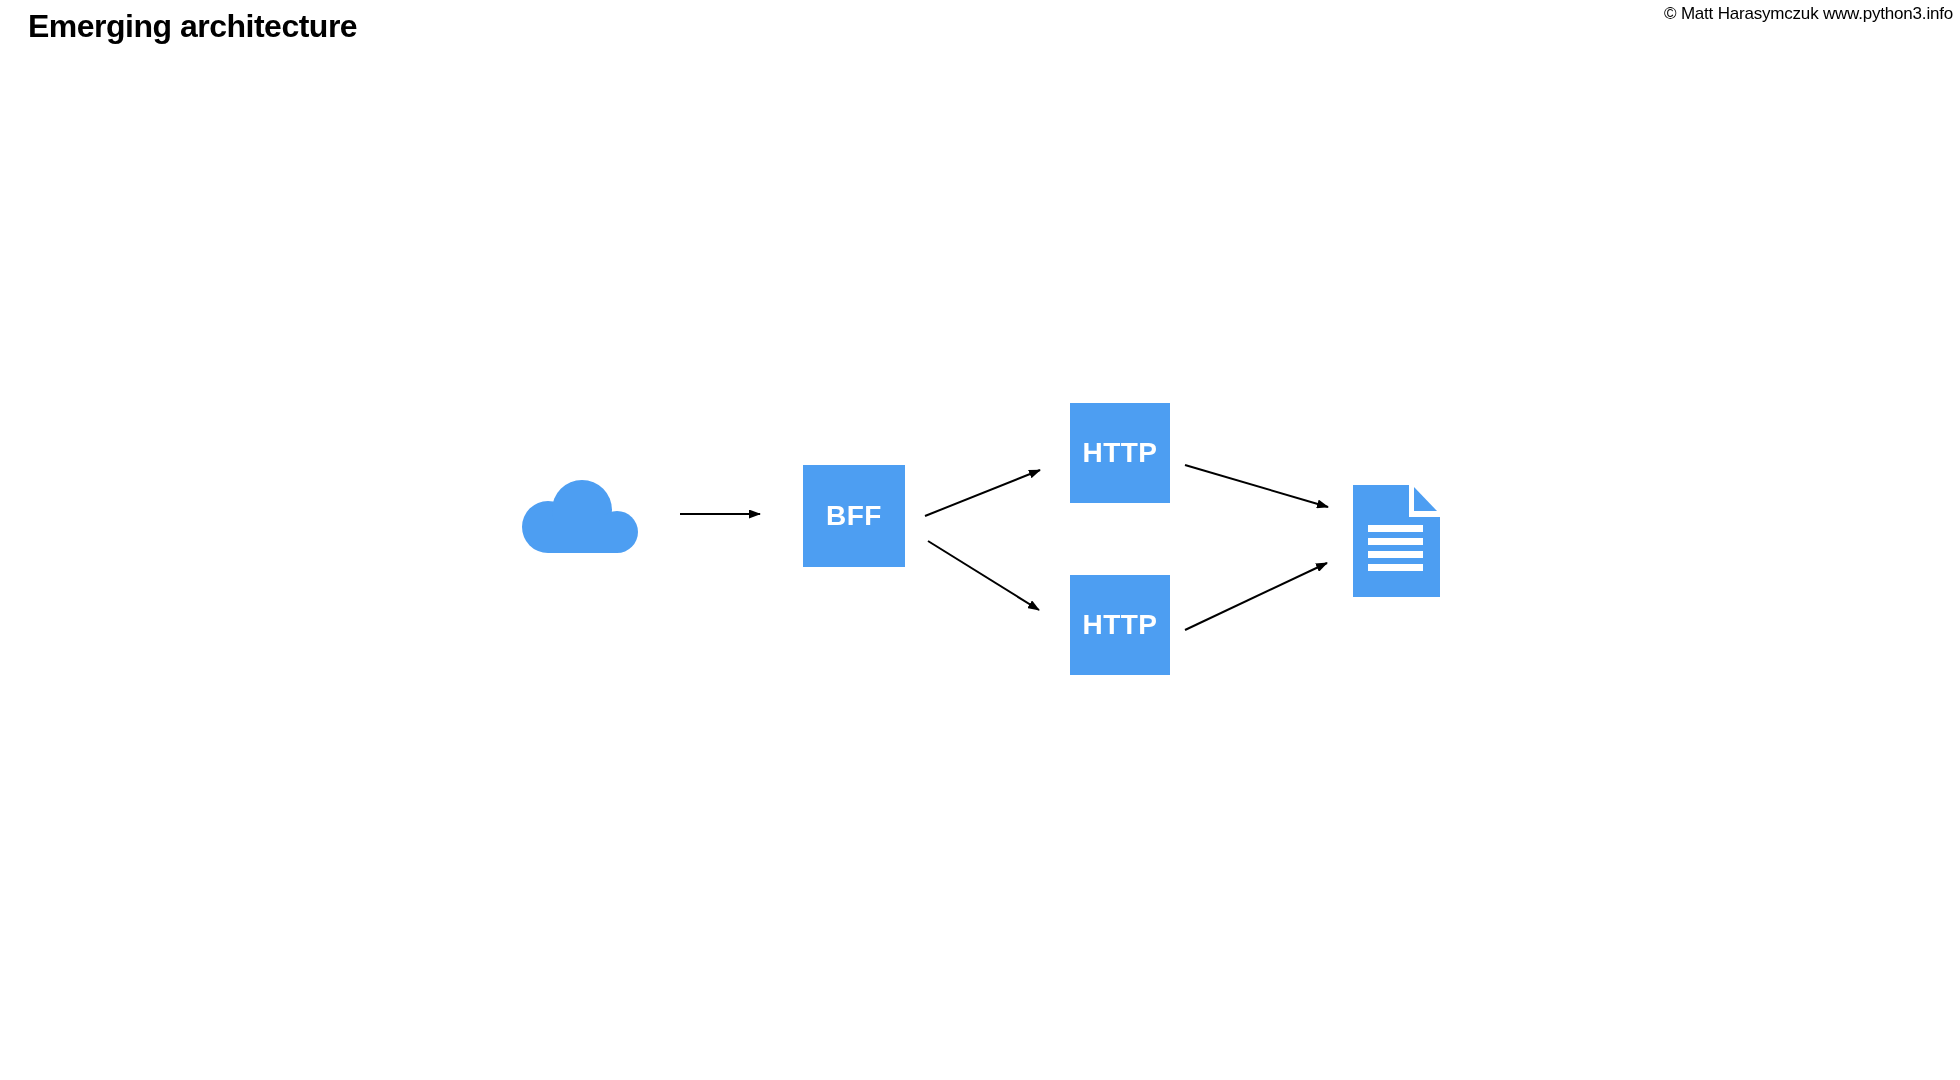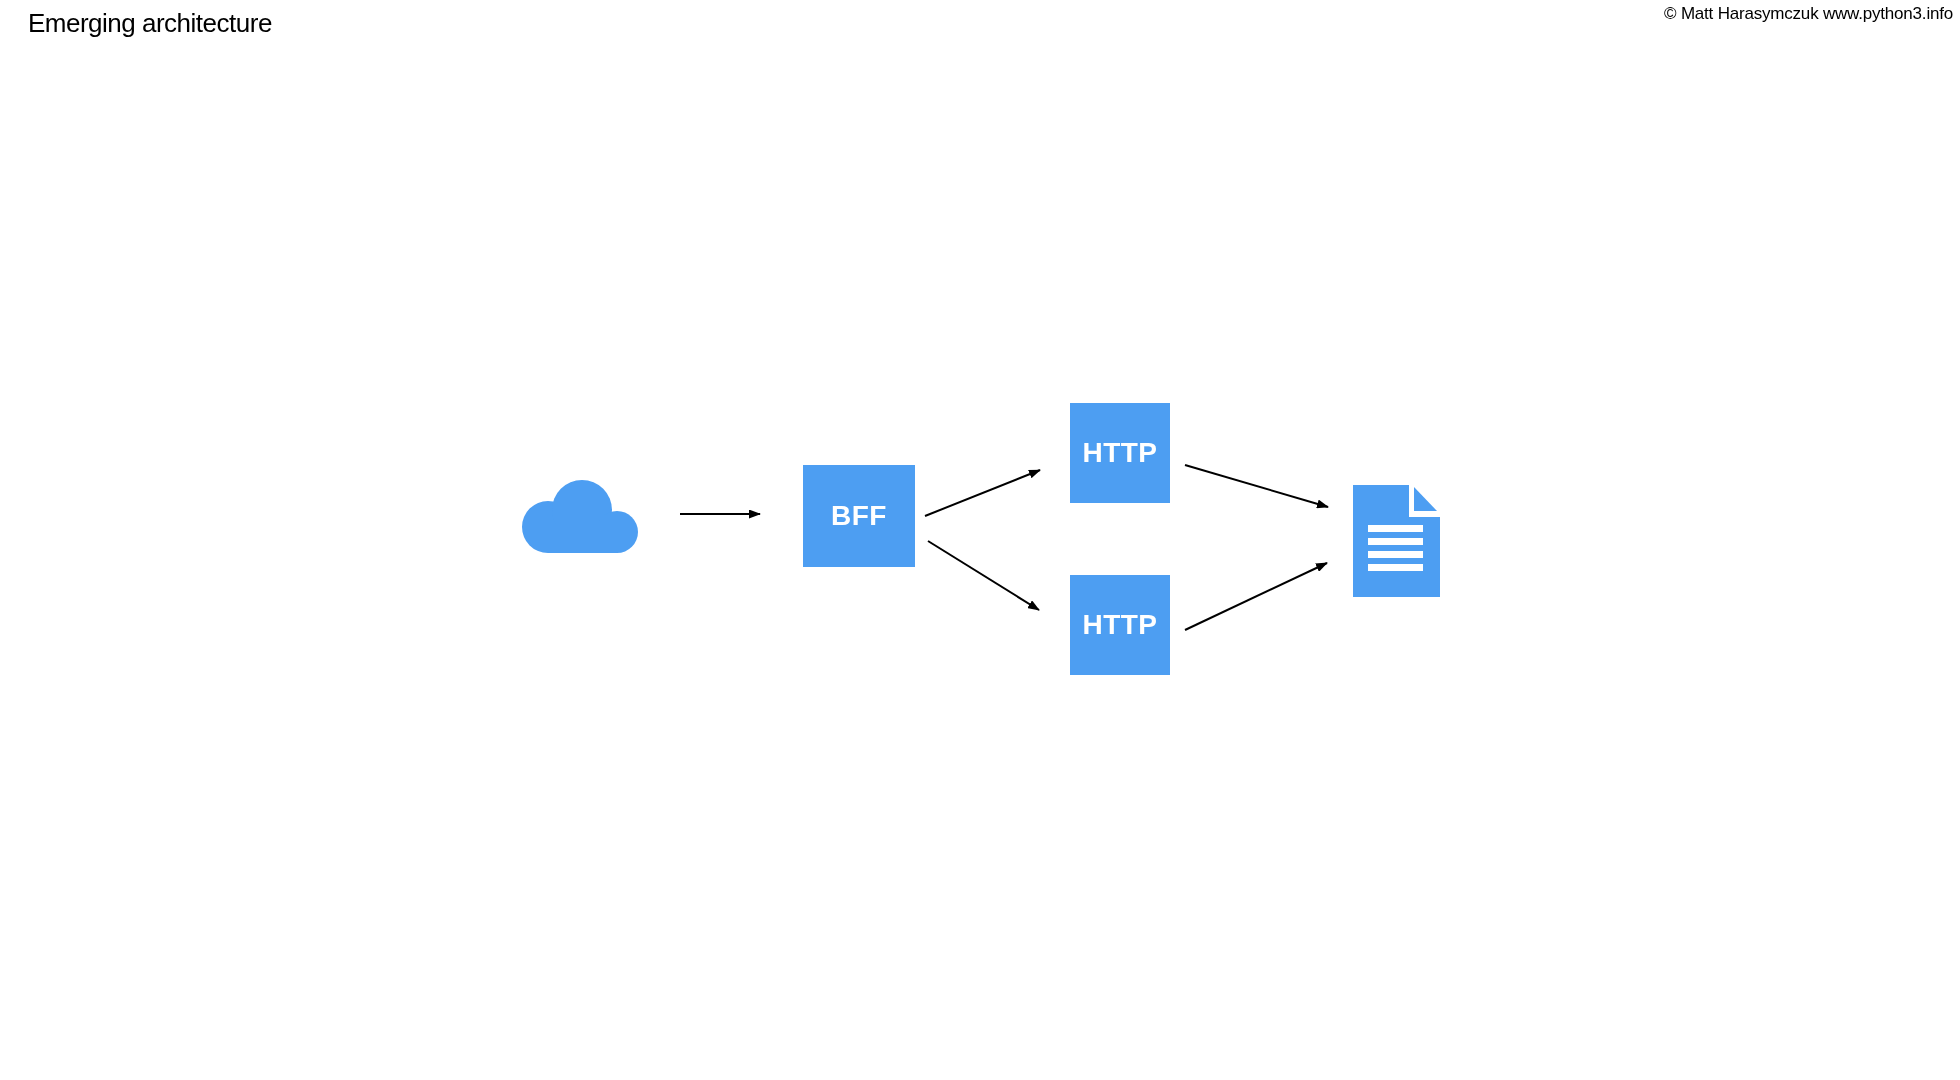--- a/index.html
+++ b/index.html
@@ -4,42 +4,42 @@
 <style>
   html,body{margin:0;padding:0;background:#fff;}
   .slide{
     position:relative;width:1960px;height:1080px;
     background:var(--background,#ffffff);
     font-family:"Liberation Sans",sans-serif;
     overflow:hidden;
   }
   .title{
     position:absolute;left:28px;top:8px;
-    font-size:26px;font-weight:400;letter-spacing:-0.5px;
+    font-size:32px;font-weight:700;letter-spacing:-0.5px;
     color:var(--text-color,#000);white-space:nowrap;
   }
   .copyright{
     position:absolute;right:7px;top:4px;
     font-size:17px;font-weight:400;letter-spacing:-0.2px;
     color:var(--text-color,#000);white-space:nowrap;
   }
   .cloud{position:absolute;left:522px;top:480px;width:116px;height:73px;}
   .cloud *{fill:var(--accent-blue,#4D9EF2);}
   .arrows{position:absolute;left:0;top:0;width:1960px;height:1080px;pointer-events:none;}
   .arrows line{stroke:var(--arrow-color,#000);stroke-width:2px;}
   .arrows .ah{fill:var(--arrow-color,#000);}
   .node{
     position:absolute;background:var(--accent-blue,#4D9EF2);
     display:flex;align-items:center;justify-content:center;
   }
   .node-label{
     color:var(--node-label-color,#fff);
     font-weight:700;font-size:28px;letter-spacing:0.5px;
   }
-  .node-bff{left:803px;top:465px;width:112px;height:102px;}
+  .node-bff{left:803px;top:465px;width:102px;height:102px;}
   .node-http-top{left:1070px;top:403px;width:100px;height:100px;}
   .node-http-bottom{left:1070px;top:575px;width:100px;height:100px;}
   .doc{position:absolute;left:1353px;top:485px;width:87px;height:112px;}
   .doc .page{fill:var(--accent-blue,#4D9EF2);}
   .doc .txtline{fill:#ffffff;}
 </style>
 </head>
 <body>
 
 <div class="slide">

